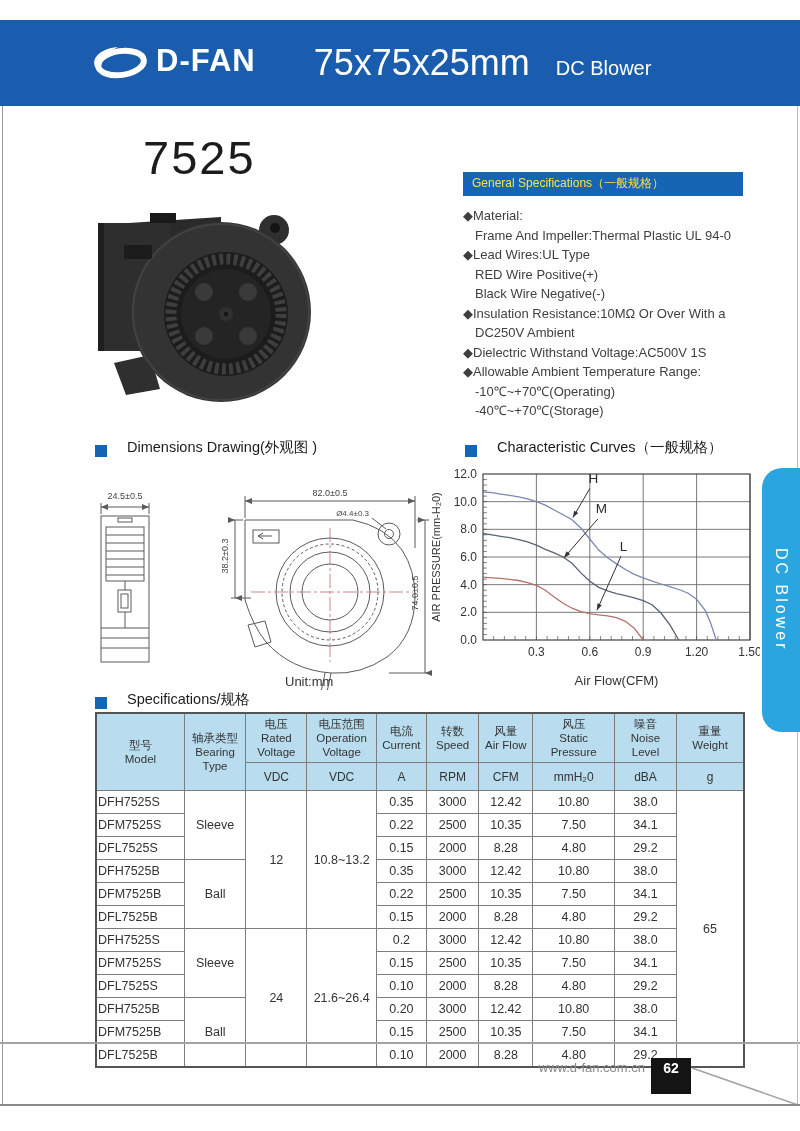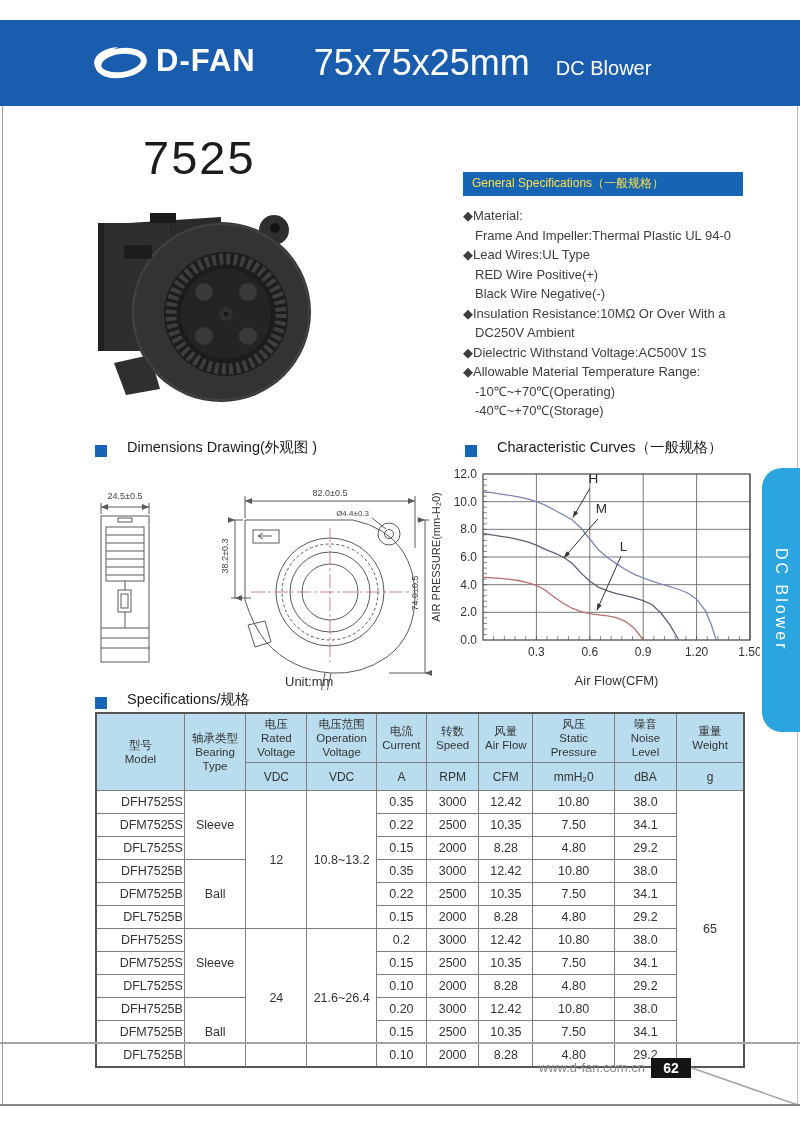--- a/index.html
+++ b/index.html
@@ -29,28 +29,28 @@
   .chart-wrap{position:absolute;left:428px;top:458px;}
   
   .spec-table{position:absolute;left:95px;top:712px;width:650px;border-collapse:collapse;
               table-layout:fixed;border:2px solid #555;}
   .spec-table th,.spec-table td{border:1px solid #7d7d7d;color:#333;}
   .spec-table thead th{background:#b9ddee;font-weight:normal;font-size:11.5px;line-height:14px;
                        white-space:pre-line;text-align:center;}
   .spec-table thead tr.hrow1 th{height:46px;}
   .spec-table thead tr.hrow2 th{height:25px;font-size:12px;}
   .spec-table tbody td{font-size:12.5px;height:20px;text-align:center;background:#fff;}
-  .spec-table tbody td.cell-model{text-align:right;}
+  .spec-table tbody td.cell-model{text-align:left;}
   
   .footer-sep{position:absolute;left:0;top:1042px;width:800px;height:2px;background:#a3a3a3;}
   .bottom-line{position:absolute;left:0;top:1104px;width:800px;height:2px;background:#8a8a8a;}
   .left-border{position:absolute;left:2px;top:106px;width:1px;height:999px;background:#9a9a9a;}
   .right-border{position:absolute;left:797px;top:106px;width:1px;height:999px;background:#bbb;}
   .footer-url{position:absolute;right:155px;top:1060px;font-size:13px;color:#8a8a8a;text-decoration:none;}
-  .page-num{position:absolute;left:651px;top:1058px;width:40px;height:20px;background:#141414;
+  .page-num{position:absolute;left:651px;top:1058px;width:40px;height:36px;background:#141414;
             color:#fff;text-align:center;font-size:14px;line-height:20px;font-weight:bold;}
   .diag-svg{position:absolute;left:690px;top:1062px;}
   
   .side-tab{position:absolute;left:762px;top:468px;width:38px;height:264px;background:#2aa5e0;
             border-radius:20px 0 0 20px;color:#fff;display:flex;align-items:center;justify-content:center;}
   .side-tab span{writing-mode:vertical-rl;font-size:16px;letter-spacing:3px;}
 </style>
 </head>
 <body>
 
@@ -96,21 +96,21 @@
     <div class="gs-title">General Specifications（一般规格）</div>
     <div class="gs-list" id="gs-list">
         <div class="gs-item">◆Material:</div>
         <div class="gs-item cont">Frame And Impeller:Thermal Plastic UL 94-0</div>
         <div class="gs-item">◆Lead Wires:UL Type</div>
         <div class="gs-item cont">RED Wire Positive(+)</div>
         <div class="gs-item cont">Black Wire Negative(-)</div>
         <div class="gs-item">◆Insulation Resistance:10MΩ Or Over With a</div>
         <div class="gs-item cont">DC250V Ambient</div>
         <div class="gs-item">◆Dielectric Withstand Voltage:AC500V 1S</div>
-        <div class="gs-item">◆Allowable Material Temperature Range:</div>
+        <div class="gs-item">◆Allowable Ambient Temperature Range:</div>
         <div class="gs-item cont">-10℃~+70℃(Operating)</div>
         <div class="gs-item cont">-40℃~+70℃(Storage)</div>
       </div>
   </section>
 
   <div class="sec-head" style="left:95px;top:438px;">
     <span class="bullet-sq"></span>
     <span>Dimensions Drawing(外观图 )</span>
   </div>
   <div class="sec-head" style="left:465px;top:438px;">

